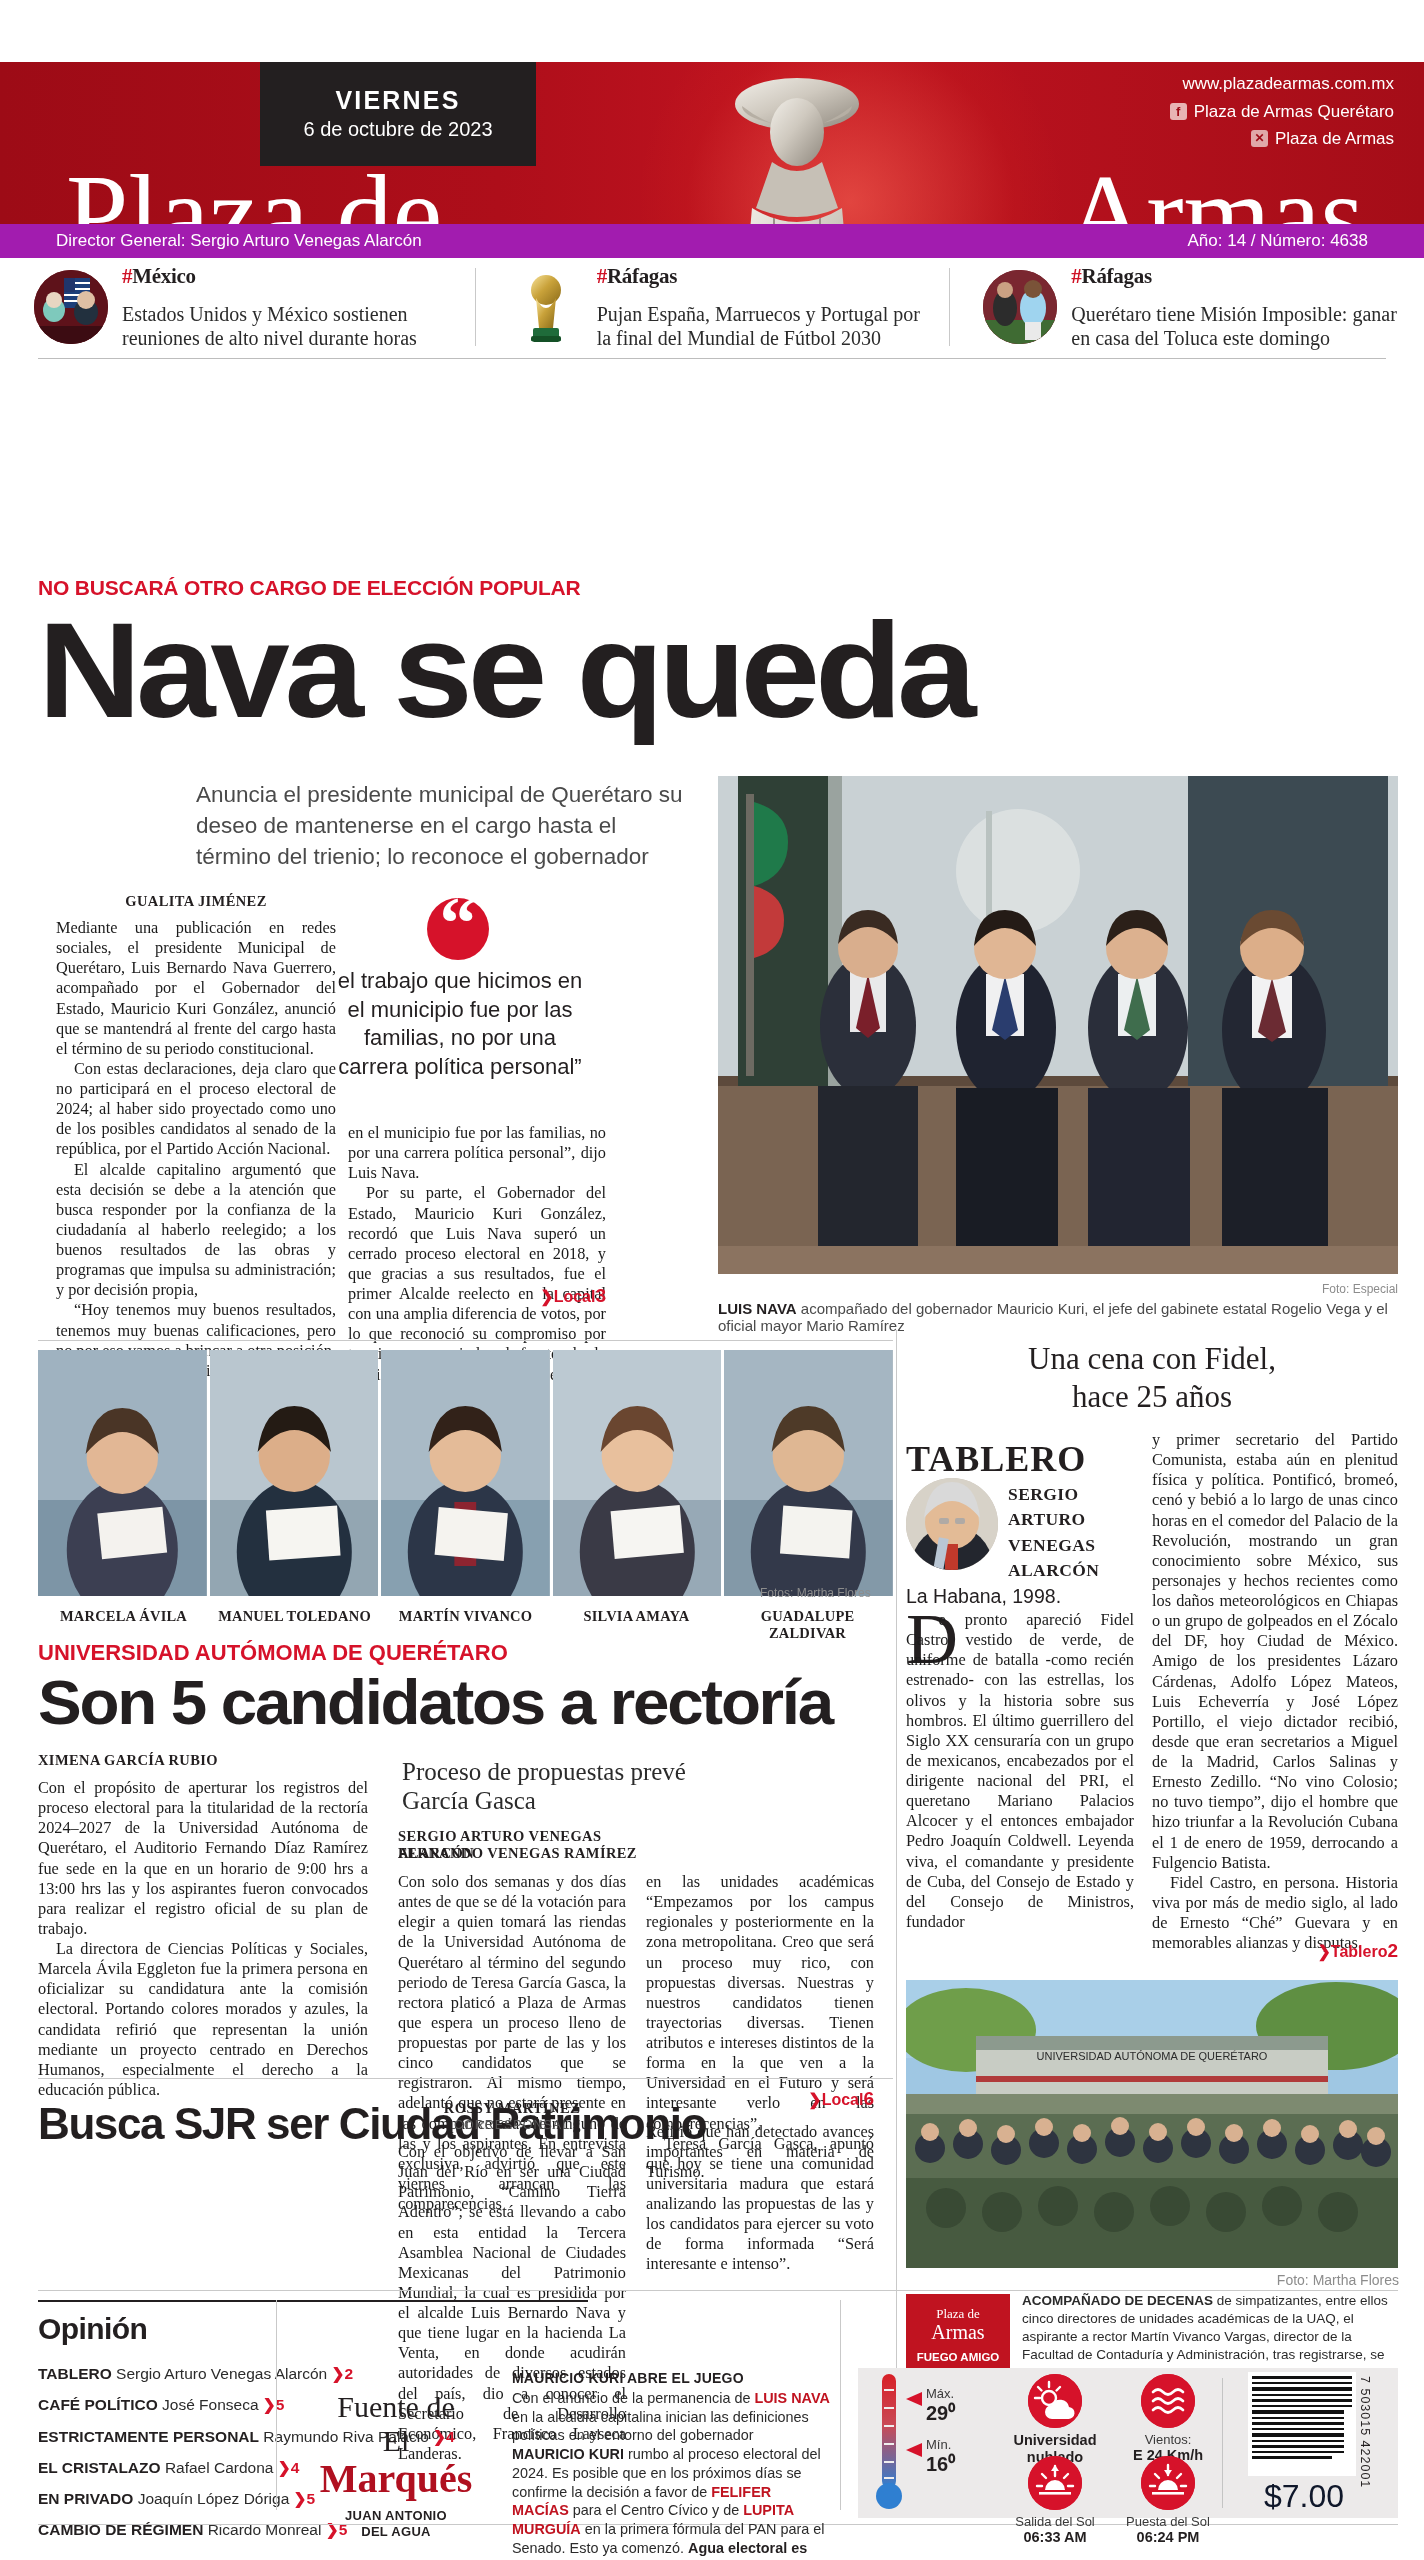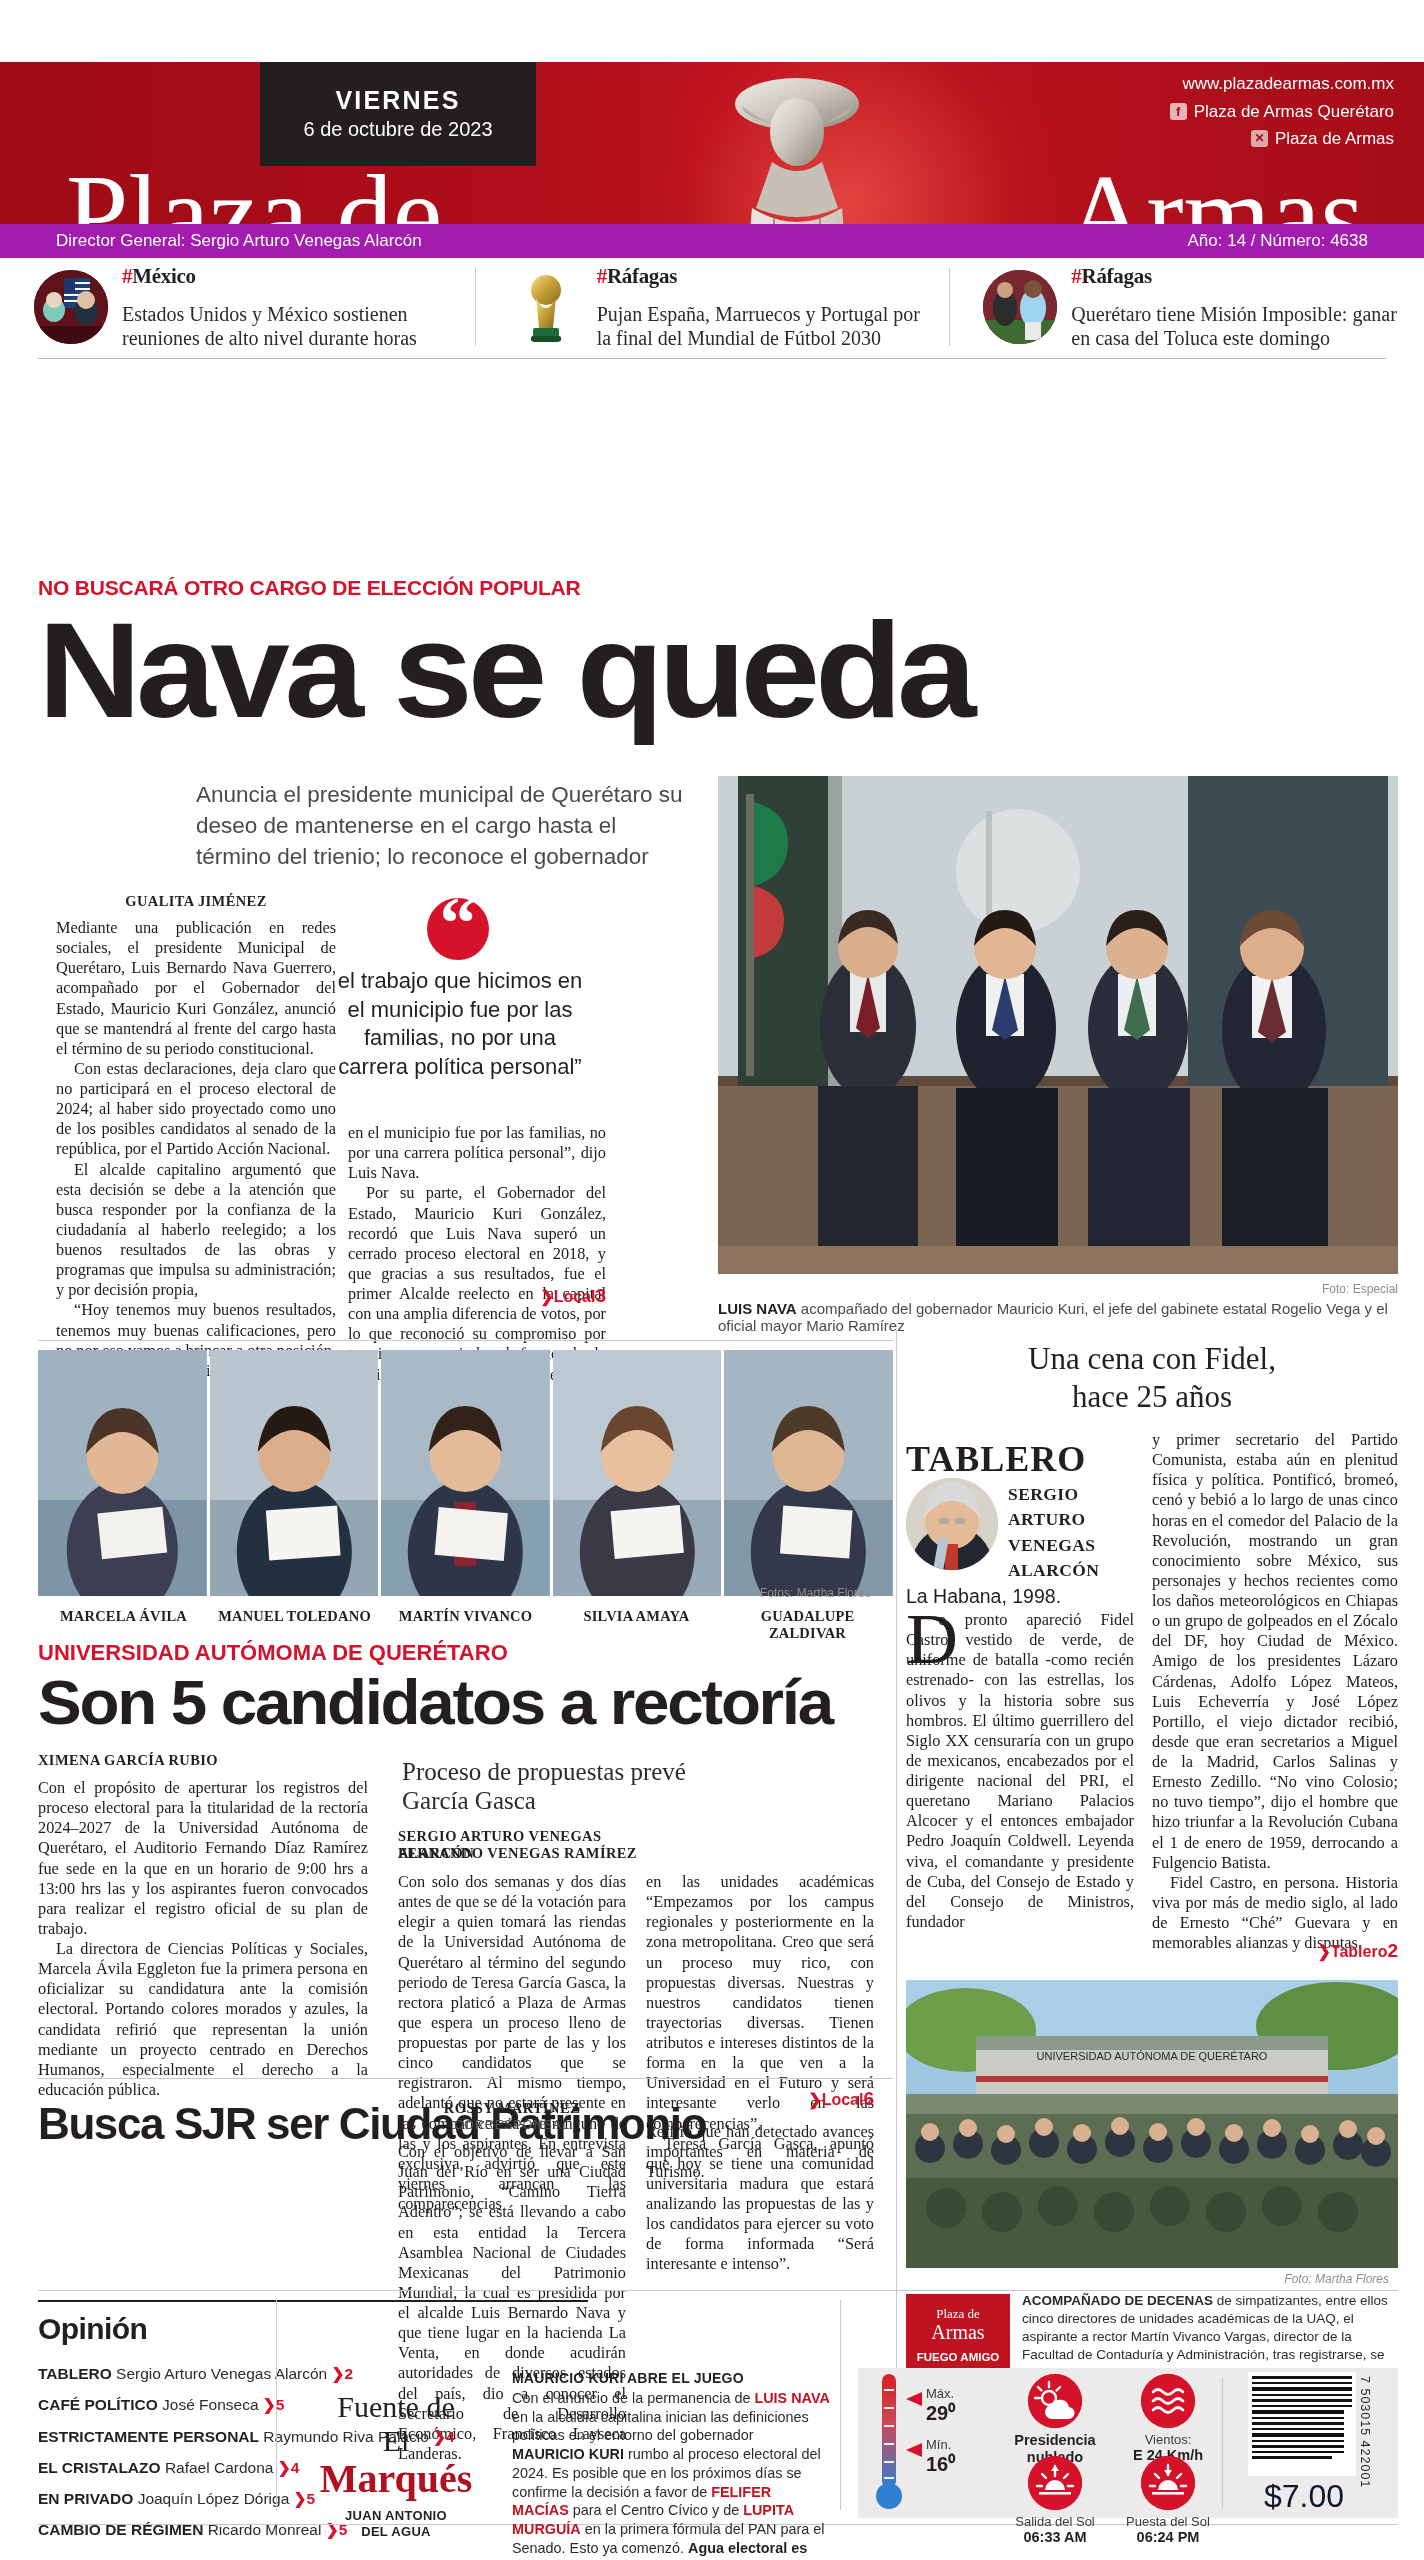--- a/index.html
+++ b/index.html
@@ -110,21 +110,21 @@
   .tab-face{position:absolute;left:906px;top:1478px;width:92px;height:92px;border-radius:50%;
     overflow:hidden;background:#c8c0b5;}
   .tab-author{position:absolute;left:1008px;top:1482px;font-family:"Liberation Serif",serif;font-weight:800;
     font-size:17.5px;line-height:1.45;letter-spacing:.4px;color:#231f20;}
   .tab-lede{position:absolute;left:906px;top:1585px;font-size:19.5px;color:#231f20;}
   .dropcap{position:absolute;left:906px;top:1608px;font-family:"Liberation Serif",serif;font-size:72px;
     line-height:62px;font-weight:400;color:#231f20;}
 
   
   .uaqphoto{position:absolute;left:906px;top:1980px;width:492px;height:288px;overflow:hidden;background:#5f7c4a;}
-  .uaqcredit{position:absolute;right:35px;top:2272px;font-size:12px;color:#8c8c8c;font-style:italic;}
+  .uaqcredit{position:absolute;right:25px;top:2272px;font-size:14px;color:#8c8c8c;}
   .fuego-logo{position:absolute;left:906px;top:2294px;width:104px;height:82px;background:#c01320;
     color:#fff;text-align:center;font-family:"Liberation Serif",serif;}
   .fuego-txt{position:absolute;left:1022px;top:2292px;width:378px;font-size:13.5px;line-height:1.33;color:#2b2b2b;}
 
   
   .head3{position:absolute;left:38px;top:2098px;font-weight:700;font-size:44px;line-height:52px;
     letter-spacing:-1.4px;color:#231f20;}
   .optitle{position:absolute;left:38px;top:2312px;font-weight:700;font-size:30px;letter-spacing:-.6px;color:#231f20;}
   .oplist{position:absolute;left:38px;top:2358px;width:560px;font-size:15.5px;line-height:2.02;color:#2b2b2b;}
   .oplist b{font-weight:800;color:#231f20;}
@@ -678,21 +678,21 @@
               <line x1="10" y1="13" x2="13.5" y2="16.5"></line>
             <line x1="32" y1="13" x2="28.5" y2="16.5"></line>
               <line x1="7" y1="24" x2="12" y2="24"></line>
           </g>
           <circle cx="21" cy="24" r="7" fill="none" stroke="#fff" stroke-width="2.4"></circle>
           <path d="M17 38 a7 7 0 0 1 7 -7 a9 9 0 0 1 17 2 a6 6 0 0 1 -1 12 H24 a7 7 0 0 1 -7 -7Z" fill="#fff"></path>
         </svg>
       </div>
     </div>
     <div class="lab">
-      <b>Presidencia</b><br>
+      <b>Universidad</b><br>
       <b>nublado</b>
     </div>
   </div>
 
   <div class="wcell" style="left:1118px;top:2374px;width:100px;">
     <div style="display:flex;justify-content:center;">
       <div class="wicon">
         <svg viewBox="0 0 54 54" width="54" height="54">
           <circle cx="27" cy="27" r="27" fill="#d6122a"></circle>
           <g stroke="#fff" stroke-width="2.6" fill="none" stroke-linecap="round">

